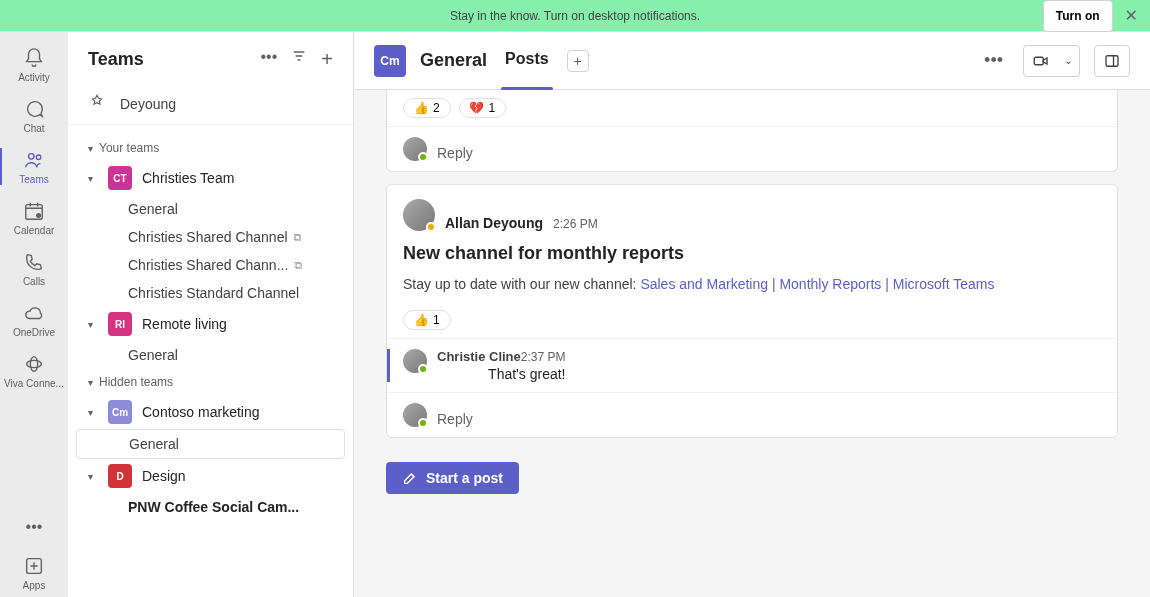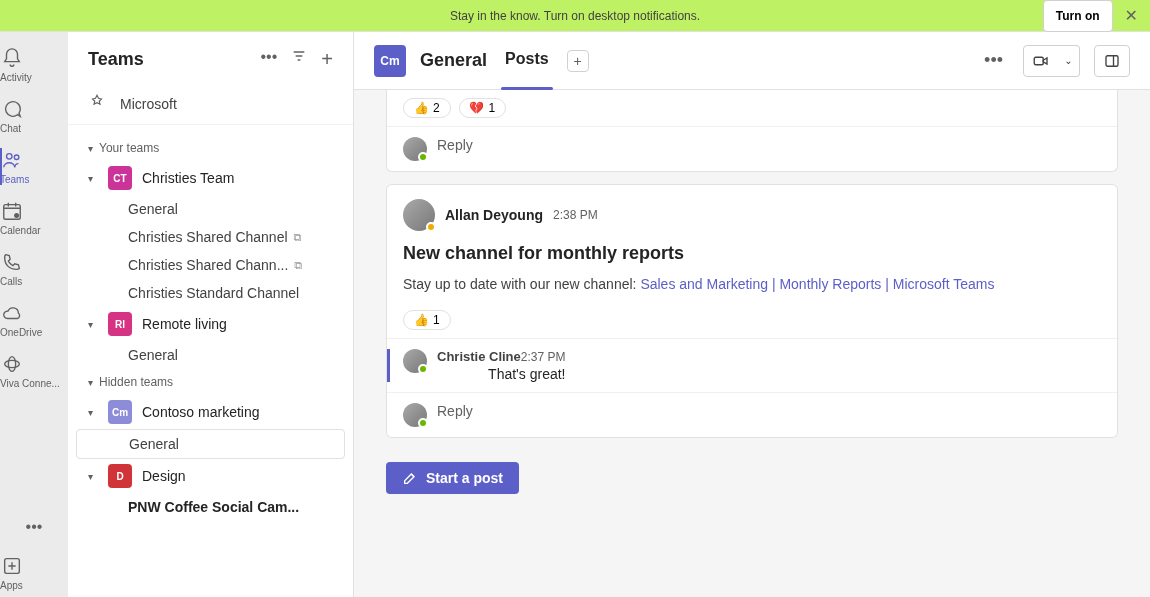--- a/index.html
+++ b/index.html
@@ -1,29 +1,29 @@
 <!DOCTYPE html>
 <html><head>
 <meta charset="utf-8">
 <style>
 * { box-sizing: border-box; margin: 0; padding: 0; font-family: "Segoe UI", -apple-system, sans-serif; }
 body { width: 1150px; height: 597px; overflow: hidden; background: #f5f5f5; display: flex; flex-direction: column; }
 
 
-.notif-bar { height: 32px; background: #bef264; border-bottom: 1px solid #e1e1e1; display: flex; align-items: center; justify-content: center; position: relative; font-size: 12px; color: #424242; }
+.notif-bar { height: 32px; background: #86efac; border-bottom: 1px solid #e1e1e1; display: flex; align-items: center; justify-content: center; position: relative; font-size: 12px; color: #424242; }
 .notif-actions { position: absolute; right: 8px; display: flex; align-items: center; gap: 8px; }
 .notif-btn { background: #fff; border: 1px solid #d1d1d1; border-radius: 4px; padding: 8px 12px; font-size: 12px; cursor: pointer; font-weight: 600; }
 .notif-close { cursor: pointer; font-size: 16px; color: #616161; padding: 4px; }
 
 
 .main { flex: 1; display: flex; overflow: hidden; }
 
 
 .rail { width: 68px; background: #ebebeb; display: flex; flex-direction: column; align-items: center; padding-top: 8px; gap: 2px; }
-.rail-item { width: 68px; display: flex; flex-direction: column; align-items: flex-start; padding: 6px 0; cursor: pointer; color: #616161; position: relative; }
+.rail-item { width: 68px; display: flex; flex-direction: column; align-items: center; padding: 6px 0; cursor: pointer; color: #616161; position: relative; }
 .rail-item.active { color: #5b5fc7; }
 .rail-item.active::before { content: ""; position: absolute; left: 0; top: 6px; bottom: 6px; width: 2px; background: #5b5fc7; }
 .rail-icon { width: 24px; height: 24px; display: flex; align-items: center; justify-content: center; }
 .rail-icon svg { width: 22px; height: 22px; stroke: currentColor; fill: none; stroke-width: 1.5; }
 .rail-label { font-size: 10px; margin-top: 2px; white-space: nowrap; overflow: hidden; text-overflow: ellipsis; max-width: 60px; }
 .rail-spacer { flex: 1; }
 .rail-more { color: #616161; padding: 10px; cursor: pointer; }
 
 
 .teams-panel { width: 286px; background: #fff; border-right: 1px solid #e1e1e1; display: flex; flex-direction: column; }
@@ -59,28 +59,28 @@
 .ch-meet { width: 36px; }
 .ch-meet-chev { width: 22px; border-left: none; border-top-left-radius: 0; border-bottom-left-radius: 0; margin-left: -1px; font-size: 10px; }
 .ch-meet { border-top-right-radius: 0; border-bottom-right-radius: 0; }
 .ch-panel { width: 36px; }
 .ch-more { cursor: pointer; color: #616161; font-size: 18px; padding: 0 6px; }
 
 .posts { flex: 1; overflow-y: auto; padding: 0 32px 20px; }
 .card { background: #fff; border: 1px solid #e1e1e1; border-radius: 6px; margin-top: 12px; overflow: hidden; }
 .reactions { display: flex; gap: 8px; padding: 8px 16px; }
 .reaction-pill { border: 1px solid #e1e1e1; border-radius: 14px; padding: 2px 10px; font-size: 12px; display: flex; align-items: center; gap: 4px; cursor: pointer; background: #fff; }
-.reply-row { display: flex; align-items: flex-start; gap: 10px; padding: 10px 16px; border-top: 1px solid #f0f0f0; font-size: 14px; color: #616161; cursor: pointer; }
+.reply-row { display: flex; align-items: flex-end; gap: 10px; padding: 10px 16px; border-top: 1px solid #f0f0f0; font-size: 14px; color: #616161; cursor: pointer; }
 .avatar-sm { width: 24px; height: 24px; border-radius: 50%; background: #888; position: relative; }
 .avatar-md { width: 32px; height: 32px; border-radius: 50%; background: #888; position: relative; flex-shrink: 0; }
 .presence { position: absolute; bottom: -1px; right: -1px; width: 10px; height: 10px; border-radius: 50%; border: 2px solid #fff; }
 .presence.avail { background: #6bb700; }
 .presence.away { background: #f0ab00; }
 
-.post-head { display: flex; align-items: center; gap: 10px; padding: 14px 16px 4px; }
+.post-head { display: flex; align-items: flex-end; gap: 10px; padding: 14px 16px 4px; }
 .post-name { font-weight: 600; font-size: 14px; color: #242424; }
 .post-time { font-size: 12px; color: #616161; }
 .post-title { font-size: 18px; font-weight: 700; color: #242424; padding: 8px 16px; }
 .post-body { font-size: 14px; color: #424242; padding: 4px 16px 10px; }
 .post-body a { color: #5b5fc7; text-decoration: none; }
 .thread-reply { border-top: 1px solid #f0f0f0; padding: 10px 16px; display: flex; gap: 10px; position: relative; }
 .thread-reply::before { content: ""; position: absolute; left: 0; top: 10px; bottom: 10px; width: 3px; background: #5b5fc7; }
 .tr-content { display: flex; flex-direction: column; gap: 2px; }
 .tr-head { display: flex; gap: 0; align-items: baseline; }
 .tr-name { font-size: 13px; color: #424242; font-weight: 600; }
@@ -191,21 +191,21 @@
         <span><svg width="16" height="16" viewBox="0 0 24 24" stroke="#616161" fill="none" stroke-width="2">
               <path d="M4 6h16M7 12h10M10 18h4"></path>
             </svg></span>
         <span style="font-size:20px;font-weight:300">+</span>
       </div>
     </div>
     <div class="discover-row">
       <span class="discover-icon"><svg viewBox="0 0 24 24">
             <path d="M12 3l2 4 4 1-3 3 1 4-4-2-4 2 1-4-3-3 4-1z"></path>
           </svg></span>
-      <span>Microsoft</span>
+      <span>Deyoung</span>
     </div>
 
     <div class="tree">
       <div class="tree-section">
         <span class="caret">▾</span>
         <span>Your teams</span>
       </div>
 
       <div class="team-row">
         <span class="caret">▾</span>
@@ -306,21 +306,21 @@
           <span>Reply</span>
         </div>
       </div>
 
       <div class="card">
         <div class="post-head">
           <span class="avatar-md face">
               <span class="presence away"></span>
             </span>
           <span class="post-name">Allan Deyoung</span>
-          <span class="post-time">2:38 PM</span>
+          <span class="post-time">2:26 PM</span>
         </div>
         <div class="post-title">New channel for monthly reports</div>
         <div class="post-body">
           <span>Stay up to date with our new channel: </span><a href="#">Sales and Marketing | Monthly Reports | Microsoft Teams</a>
         </div>
         <div class="reactions">
           <span class="reaction-pill">
               <span>👍</span>
               <span>1</span>
             </span>

